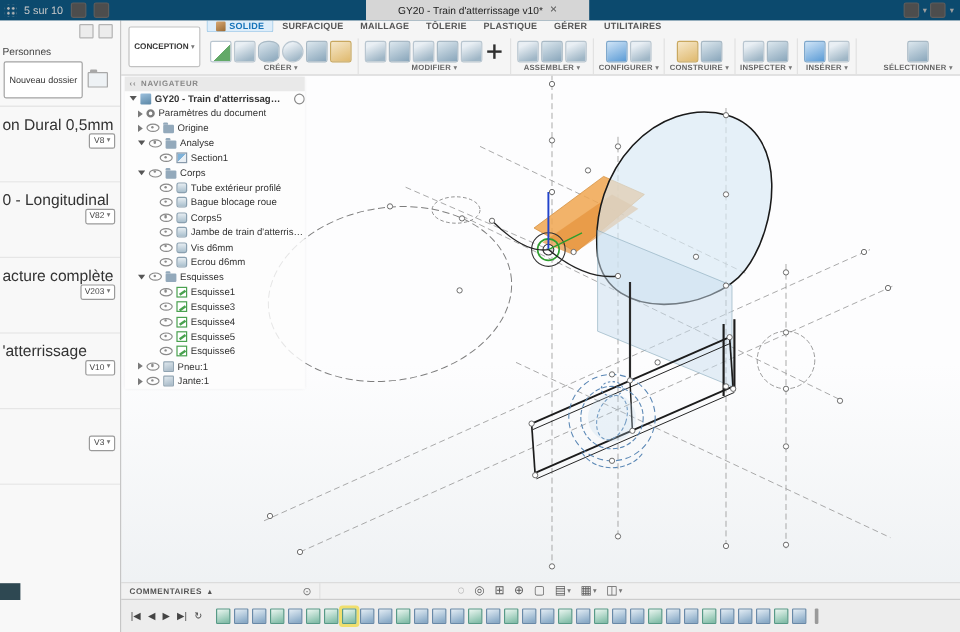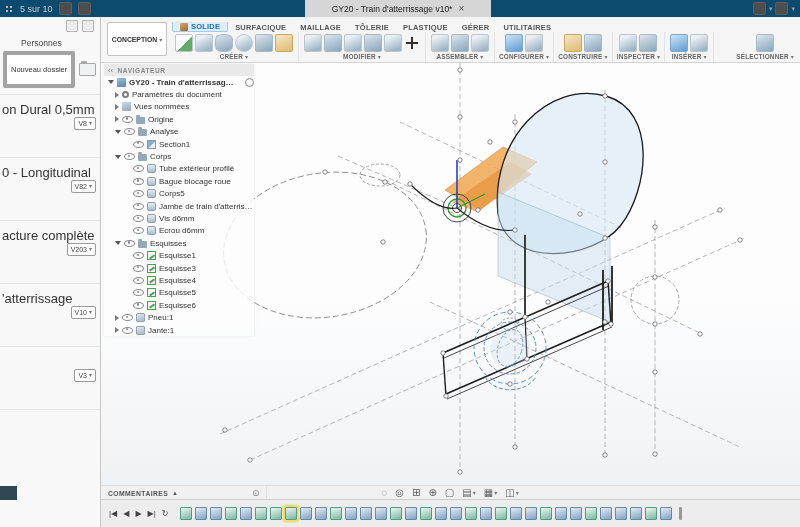--- a/index.html
+++ b/index.html
@@ -13,38 +13,38 @@
   .tb-box{width:11px;height:11px;background:#4d4d4d;border-radius:2px;border:1px solid #5d5d5d}
   .tb-caret{font-size:7px;color:#9f9f9f}
   .doc-tab{position:absolute;left:305px;top:0;width:186px;height:17px;background:#d6d6d6;color:#1c1c1c;display:flex;align-items:center;justify-content:center;gap:6px;font-size:8.5px}
   .tab-close{color:#555;font-size:10px;line-height:1}
   .tb-right{margin-left:auto;display:flex;align-items:center;gap:3px;padding-right:5px}
 
   
   .datapanel{position:absolute;left:0;top:17px;bottom:0;width:100px;background:#f8f8f8;border-right:1px solid #c6c6c6;z-index:50}
   .dp-top{height:15px;display:flex;justify-content:flex-end;gap:4px;padding:3px 6px 0 0}
   .dpic{width:10px;height:10px;border:1px solid #b3b3b3;background:#ececec;border-radius:1px}
-  .dp-people{font-size:8.5px;color:#444;padding:3px 0 3px 21px}
+  .dp-people{font-size:8.5px;color:#444;padding:3px 0 3px 2px}
   .dp-newfolder{display:flex;align-items:center;gap:4px;margin:0 3px}
-  .btn-newfolder{border:4px solid #a3a3a3;background:#fff;font-size:7.5px;color:#333;padding:10px 4px;border-radius:2px;white-space:nowrap}
+  .btn-newfolder{border:1px solid #a3a3a3;background:#fff;font-size:7.5px;color:#333;padding:10px 4px;border-radius:2px;white-space:nowrap}
   .dp-foldic{width:15px;height:11px;border:1px solid #a8a8a8;background:#eef2f5;position:relative;border-radius:1px}
   .dp-foldic::before{content:"";position:absolute;left:1px;top:-3px;width:6px;height:2px;background:#a8a8a8;border-radius:1px 1px 0 0}
   .dp-items{margin-top:6px;border-top:1px solid #e2e2e2}
   .dp-item{height:55px;border-bottom:1px solid #e6e6e6;padding:7px 4px 0 2px;position:relative}
   .dp-name{font-size:13px;color:#333;white-space:nowrap;overflow:hidden}
   .dp-ver{position:absolute;right:4px;top:22px;border:1px solid #9a9a9a;background:#fff;font-size:7px;color:#444;padding:0 3px;border-radius:2px;display:flex;gap:2px;align-items:center;line-height:11px}
   .dp-corner{position:absolute;left:0;bottom:27px;width:17px;height:14px;background:#2e4852}
 
   
   .main{position:absolute;left:100px;top:17px;right:0;bottom:0}
 
   
   .ribbon{position:absolute;top:0;left:0;right:0;height:45px;background:#f5f5f5;border-bottom:1px solid #d4d4d4;z-index:30}
   .workspace{position:absolute;left:7px;top:5px;width:58px;height:32px;border:1px solid #c2c2c2;background:#fff;border-radius:2px;display:flex;align-items:center;justify-content:center;font-size:6.8px;font-weight:bold;color:#333;gap:2px}
-  .tabs{position:absolute;left:72px;top:0;height:15px;display:flex;align-items:flex-end;font-size:7.5px;color:#555;font-weight:bold}
+  .tabs{position:absolute;left:72px;top:0;height:15px;display:flex;align-items:flex-start;font-size:7.5px;color:#555;font-weight:bold}
   .tab{padding:0 7px;display:flex;align-items:center;gap:3px;letter-spacing:.2px}
   .tab.active{background:#ddedfa;color:#1673b9;border:1px solid #a3cbe8;border-top:none;border-radius:0 0 2px 2px}
   .tabic{width:8px;height:8px;background:linear-gradient(150deg,#d8a873,#9a6a33);border-radius:1px}
   .groups{position:absolute;left:70px;top:15px;right:2px;height:30px;display:flex}
   .grp{display:flex;flex-direction:column;align-items:center;padding:1px 4px 0;border-right:1px solid #e2e2e2}
   .grp.last{margin-left:auto;border-right:none}
   .grow{display:flex;align-items:center;height:19px}
   .glabel{font-size:6.4px;color:#666;display:flex;gap:2px;align-items:center;margin-top:1px;font-weight:bold;letter-spacing:.2px}
   .caret{font-size:6px;color:#777}
   .ric{width:16px;height:16px;border-radius:2px;margin:0 1px;flex:none}
@@ -402,25 +402,20 @@
         <span class="nlabel">GY20 - Train d'atterrissage v10</span>
         <span class="radio"></span>
       </div>
       <div class="nrow lvl1">
         <span class="tri r"></span>
         <span class="nic gear"></span>
         <span class="nlabel">Paramètres du document</span>
       </div>
       <div class="nrow lvl1">
         <span class="tri r"></span>
-        <span class="nic views"></span>
-        <span class="nlabel">Vues nommées</span>
-      </div>
-      <div class="nrow lvl1">
-        <span class="tri r"></span>
         <span class="eye"></span>
         <span class="nic folder"></span>
         <span class="nlabel">Origine</span>
       </div>
       <div class="nrow lvl1">
         <span class="tri d"></span>
         <span class="eye"></span>
         <span class="nic folder"></span>
         <span class="nlabel">Analyse</span>
       </div>

